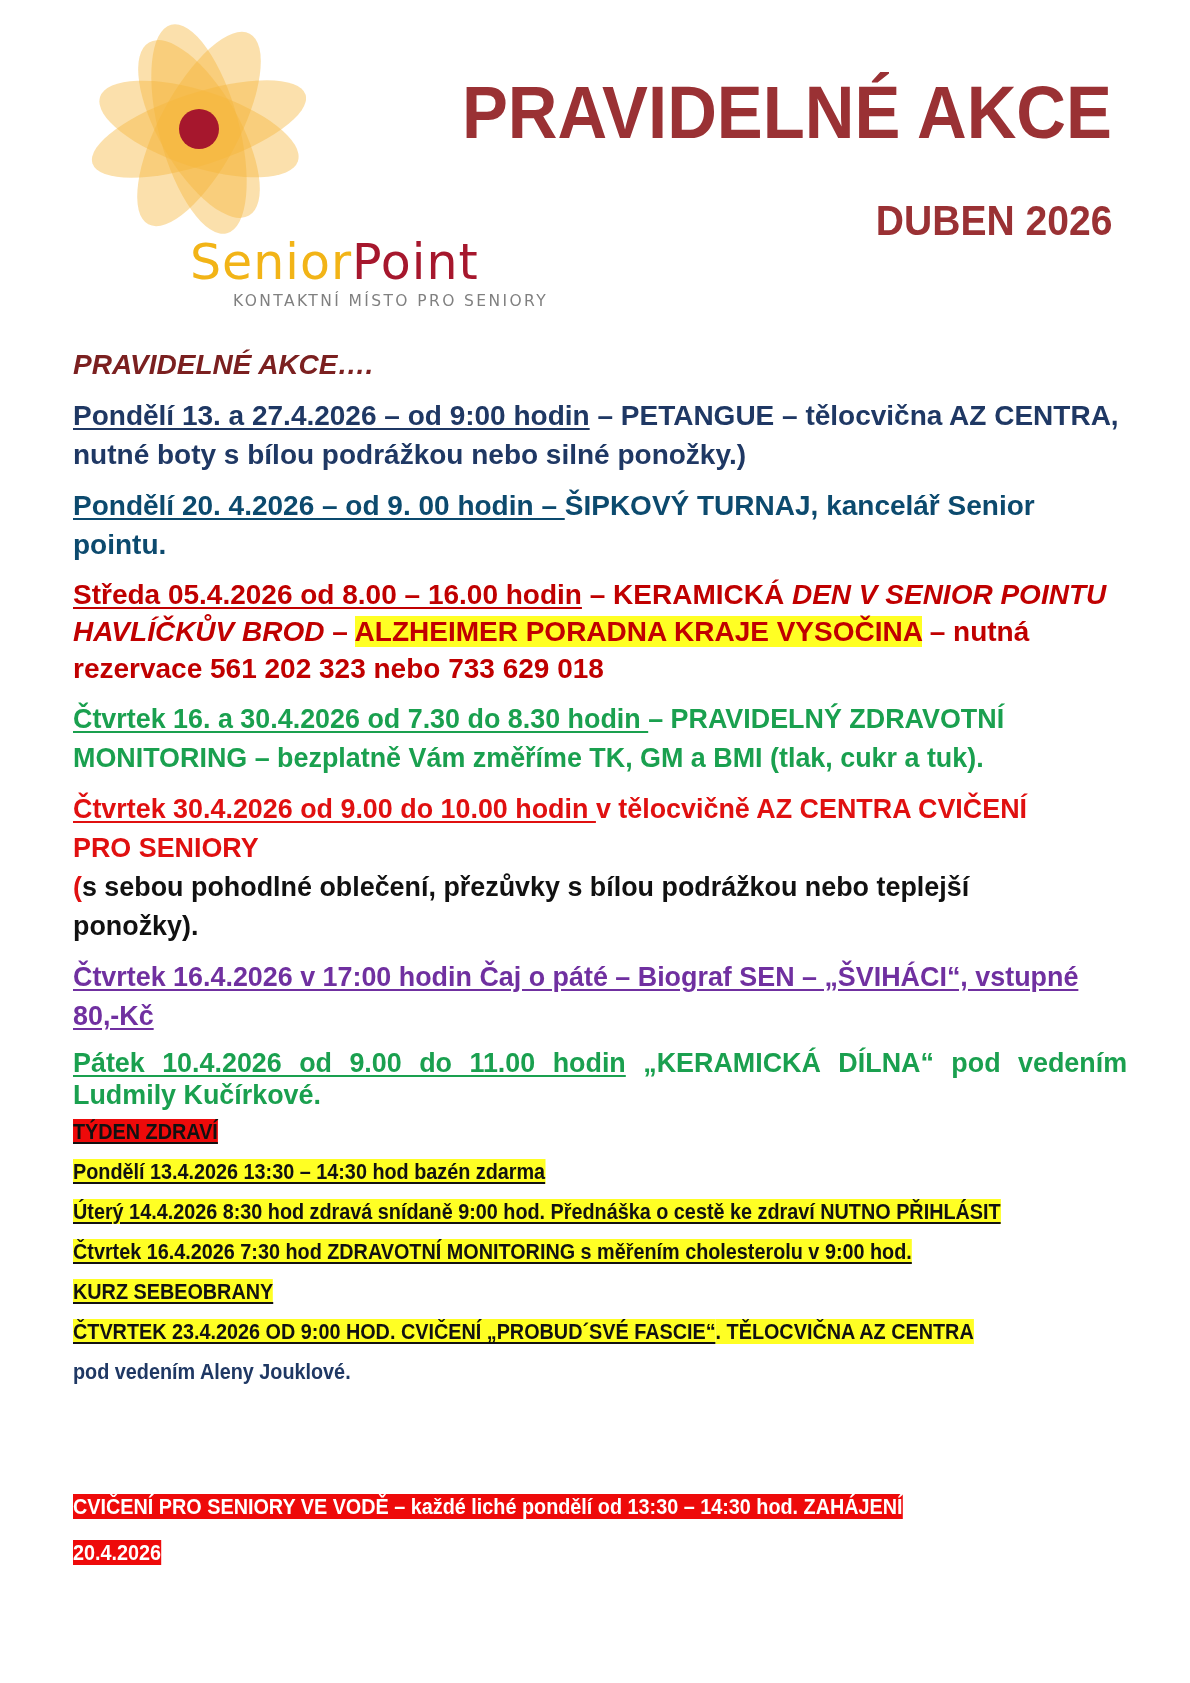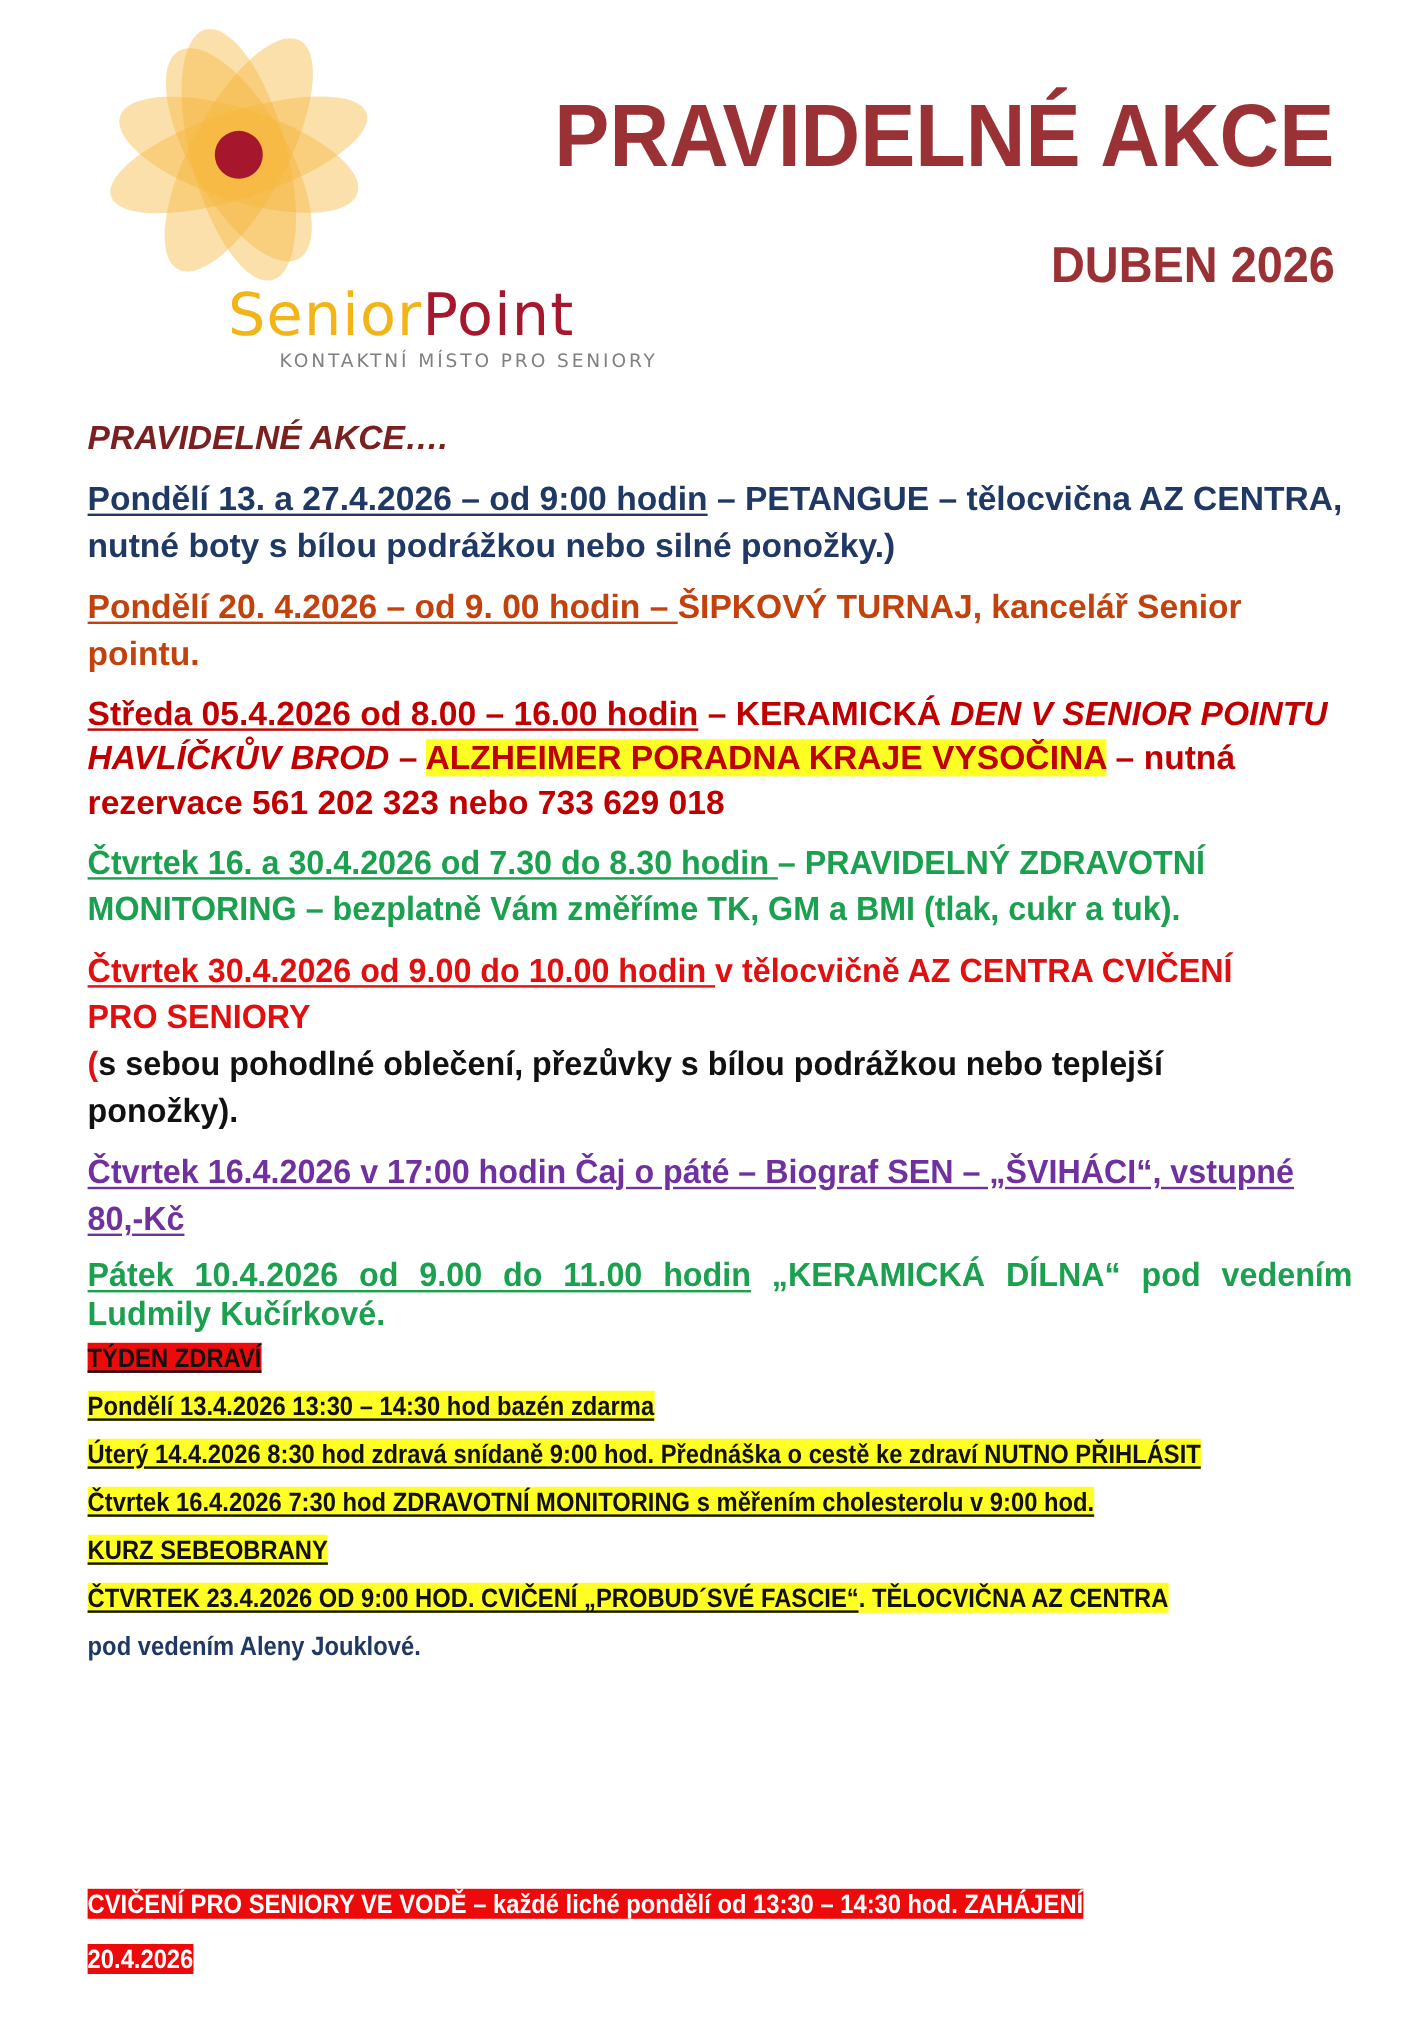--- a/index.html
+++ b/index.html
@@ -15,34 +15,34 @@
   .title { position:absolute; right:78px; top:68px; font-weight:bold; font-size:74px;
            color:#9a3134; letter-spacing:0px; line-height:90px; transform:scaleX(0.93); transform-origin:right; }
   .subtitle { position:absolute; right:78px; top:196px; font-weight:bold; font-size:42px;
               color:#9a3134; line-height:50px; transform:scaleX(0.93); transform-origin:right; }
   .content { position:absolute; left:73px; top:345px; width:1054px; font-weight:bold;
              font-size:28px; line-height:39px; }
   .content p { margin:0 0 12px 0; transform-origin:left; }
   .u { text-decoration:underline; text-underline-offset:3px; }
   .i { font-style:italic; }
   .navy { color:#1f3864; }
-  .maroon { color:#c2410c; }
+  .maroon { color:#0c4a6e; }
   .green { color:#1aa04f; }
   .red { color:#c00000; }
   .crimson { color:#e01010; }
   .black { color:#111111; }
   .purple { color:#7030a0; }
   .dark { color:#7b2020; }
   .just { text-align:justify; text-align-last:left; }
   .hl-y { background:#ffff24; }
   .hl-r { background:#ee0a0a; }
   .week { position:absolute; left:73px; top:1112px; width:1060px; font-weight:bold; font-size:22px;
           line-height:40px; color:#111; }
   .week p { margin:0; }
-  .water { position:absolute; left:73px; top:1564px; width:1060px; font-weight:bold; font-size:22px;
+  .water { position:absolute; left:73px; top:1484px; width:1060px; font-weight:bold; font-size:22px;
            line-height:46px; color:#ffffff; }
   .water p { margin:0; }
 </style>
 </head>
 <body>
 
 <div class="logo-flower">
   <svg width="240" height="235" viewBox="0 0 240 235">
     <g transform="translate(133,115)" fill="#f6b53a" fill-opacity="0.42">
       <ellipse cx="0" cy="0" rx="40" ry="108" transform="rotate(-15)"></ellipse>

